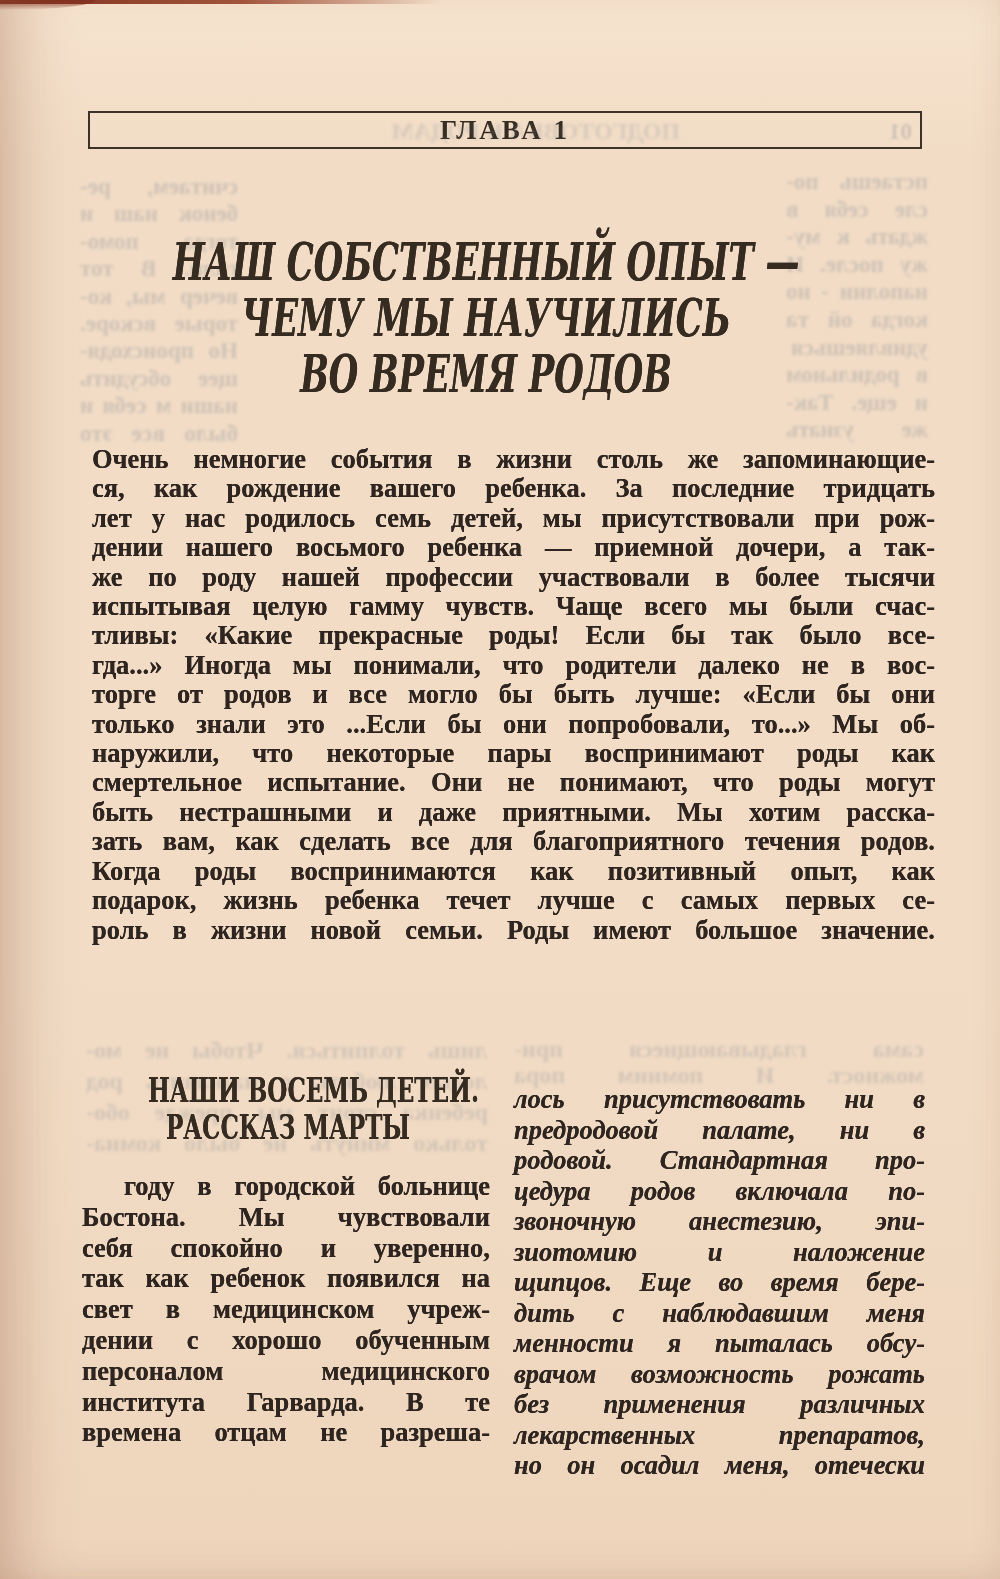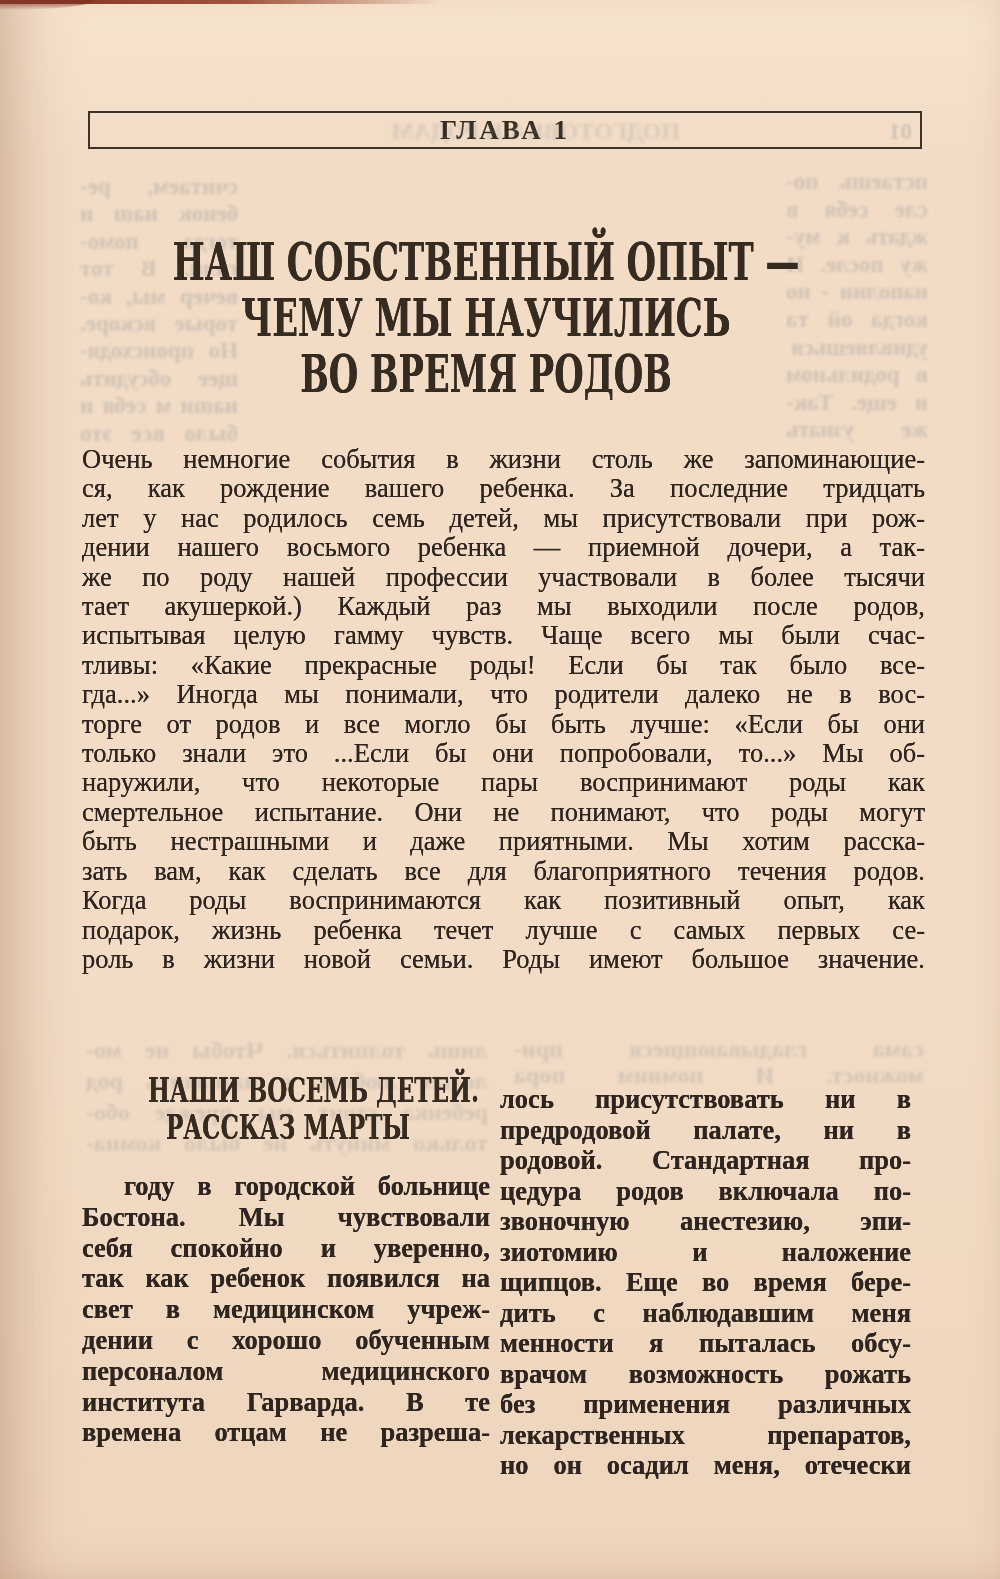--- a/index.html
+++ b/index.html
@@ -58,33 +58,34 @@
   }
   .ghost-pagenum{
     position:absolute;right:8px;top:6px;font-size:23px;
     opacity:.3;filter:blur(1.2px);transform:scaleX(-1);
     color:var(--ghost);font-weight:bold;
   }
   
   .title{
     position:absolute;left:0;top:234px;width:972px;
     color:var(--heading-ink);
+    font-style:italic;
   }
   .title .tline{
     display:block;text-align:center;
     font-family:"DejaVu Serif","Liberation Serif",serif;
     font-weight:bold;font-size:52px;line-height:56px;
     transform:scaleX(.65);transform-origin:50% 50%;
     text-shadow:0 0 .6px currentColor;
     white-space:nowrap;
   }
   
   .intro{
-    position:absolute;left:82px;top:445px;width:843px;
-    font-size:26.5px;line-height:29.4px;font-weight:normal;
+    position:absolute;left:92px;top:445px;width:843px;
+    font-size:26.5px;line-height:29.4px;font-weight:bold;
     text-shadow:0 0 .4px currentColor;
   }
   .intro .tline,.col .tline{
     text-align:justify;text-align-last:justify;
     white-space:nowrap;overflow:visible;
   }
   
   .section-heading{
     position:absolute;left:88px;top:1072px;width:400px;
     color:var(--heading-ink);
@@ -96,21 +97,21 @@
     transform:scaleX(.7);transform-origin:50% 50%;
     text-shadow:0 0 .5px currentColor;
     white-space:nowrap;
   }
   
   .col{
     position:absolute;font-size:26.5px;font-weight:bold;
     text-shadow:0 0 .4px currentColor;
   }
   .col-left{left:82px;top:1171px;width:408px;line-height:30.8px;}
-  .col-right{left:500px;top:1084px;width:411px;line-height:30.5px;}
+  .col-right{left:514px;top:1084px;width:411px;line-height:30.5px;font-style:italic;}
   .col-left .tline:first-child{padding-left:42px;}
   
   .ghost-left-top{left:80px;top:173px;width:158px;font-size:23px;line-height:27.4px;}
   .ghost-right-top{left:786px;top:168px;width:142px;font-size:23px;line-height:27.6px;}
   .ghost-mid-left{left:86px;top:1035px;width:402px;font-size:24px;line-height:31px;opacity:.26;}
   .ghost-mid-right{left:514px;top:1036px;width:410px;font-size:24px;line-height:26px;opacity:.26;}
 </style>
 </head>
 <body>
 
@@ -153,21 +154,20 @@
     <div class="tline">ЧЕМУ МЫ НАУЧИЛИСЬ</div>
     <div class="tline">ВО ВРЕМЯ РОДОВ</div>
   </h1>
 
 <div class="intro">
     <div class="tline">Очень немногие события в жизни столь же запоминающие-</div>
     <div class="tline">ся, как рождение вашего ребенка. За последние тридцать</div>
     <div class="tline">лет у нас родилось семь детей, мы присутствовали при рож-</div>
     <div class="tline">дении нашего восьмого ребенка — приемной дочери, а так-</div>
     <div class="tline">же по роду нашей профессии участвовали в более тысячи</div>
-    <div class="tline">тает акушеркой.) Каждый раз мы выходили после родов,</div>
     <div class="tline">испытывая целую гамму чувств. Чаще всего мы были счас-</div>
     <div class="tline">тливы: «Какие прекрасные роды! Если бы так было все-</div>
     <div class="tline">гда...» Иногда мы понимали, что родители далеко не в вос-</div>
     <div class="tline">торге от родов и все могло бы быть лучше: «Если бы они</div>
     <div class="tline">только знали это ...Если бы они попробовали, то...» Мы об-</div>
     <div class="tline">наружили, что некоторые пары воспринимают роды как</div>
     <div class="tline">смертельное испытание. Они не понимают, что роды могут</div>
     <div class="tline">быть нестрашными и даже приятными. Мы хотим расска-</div>
     <div class="tline">зать вам, как сделать все для благоприятного течения родов.</div>
     <div class="tline">Когда роды воспринимаются как позитивный опыт, как</div>

